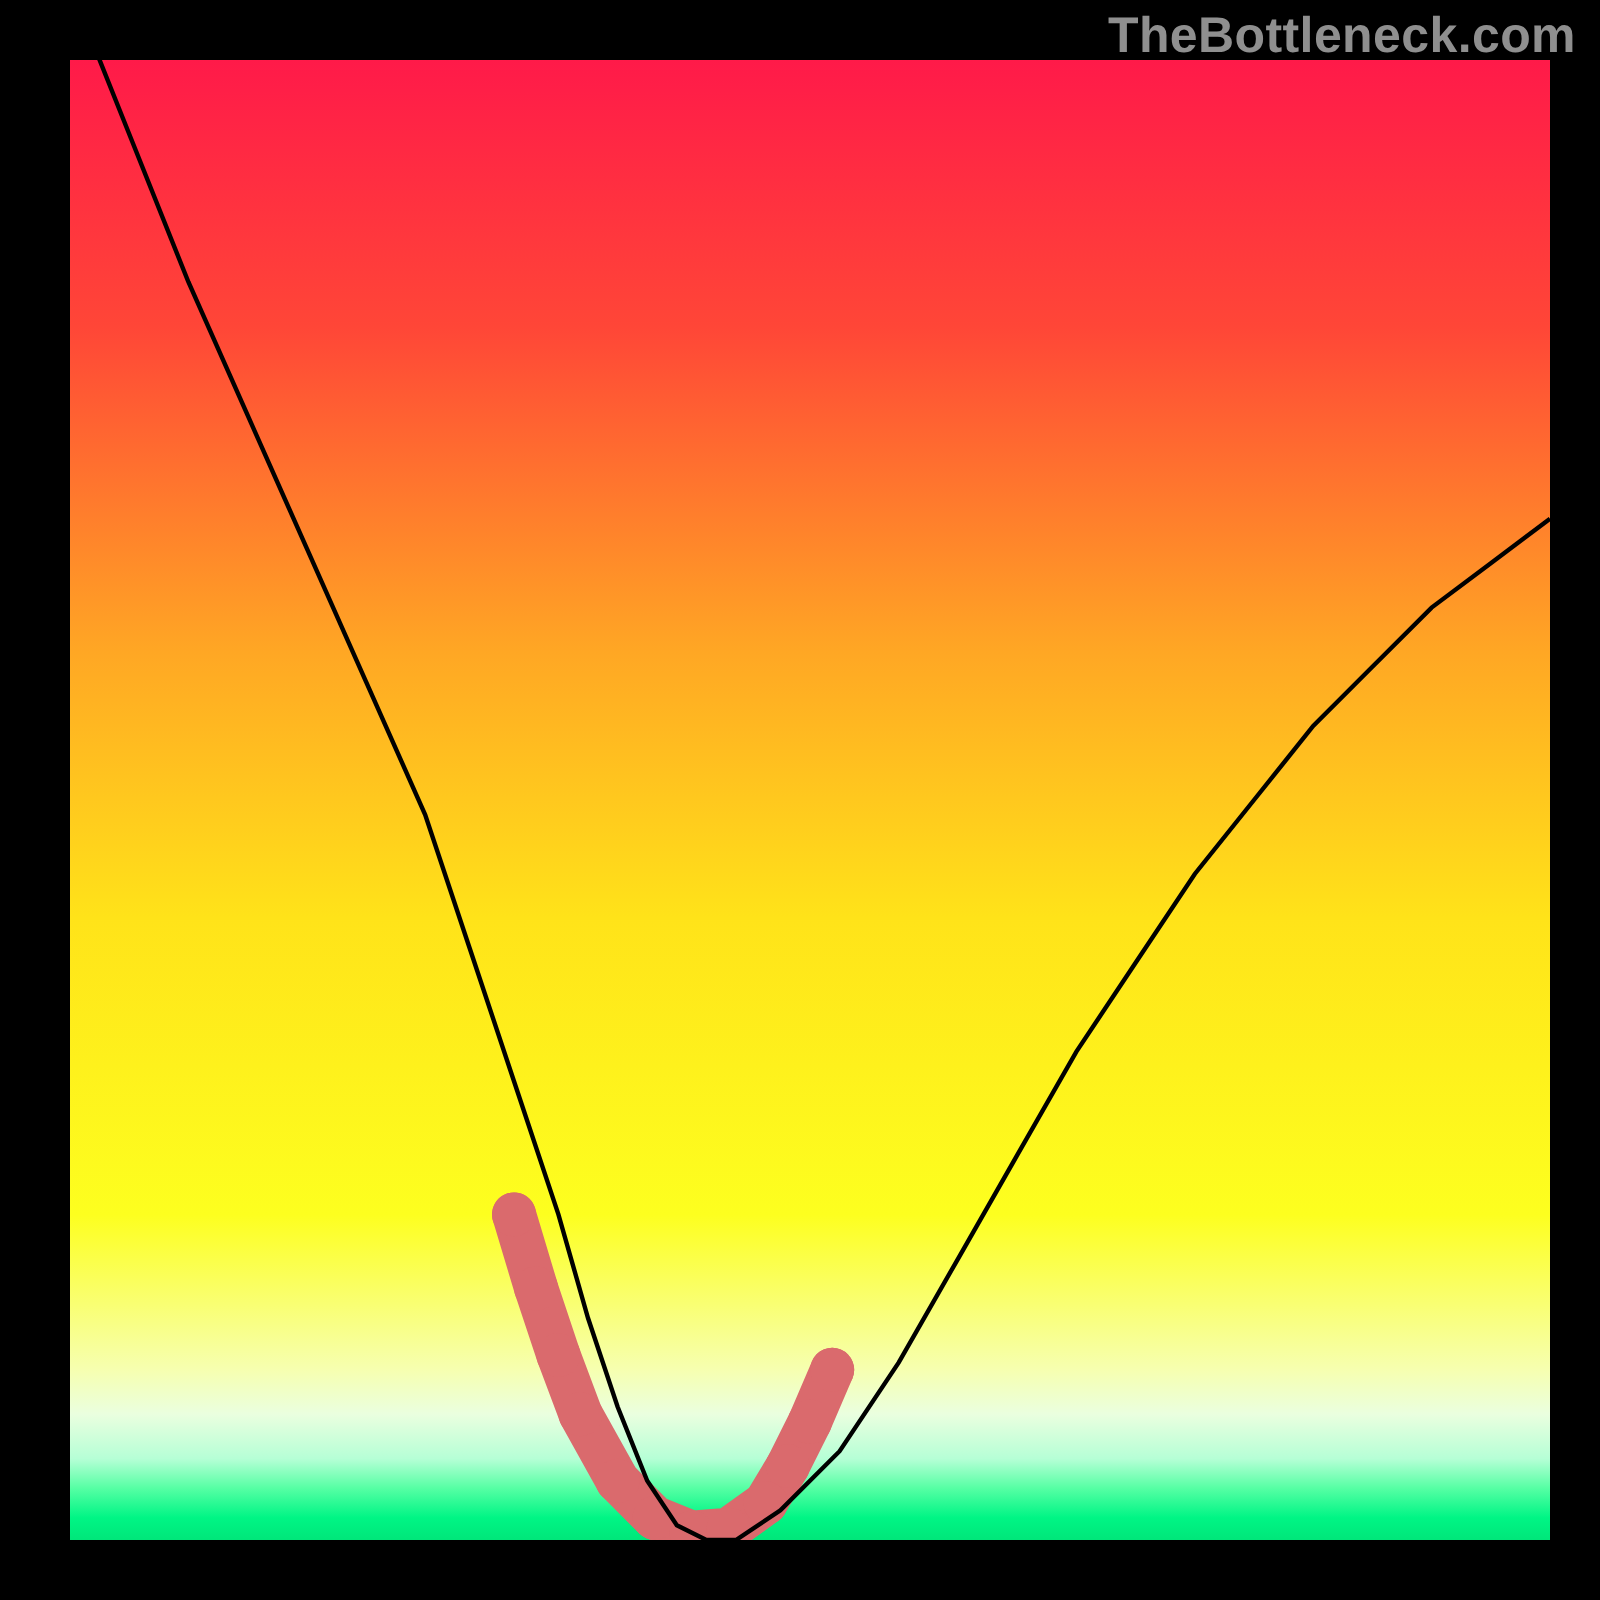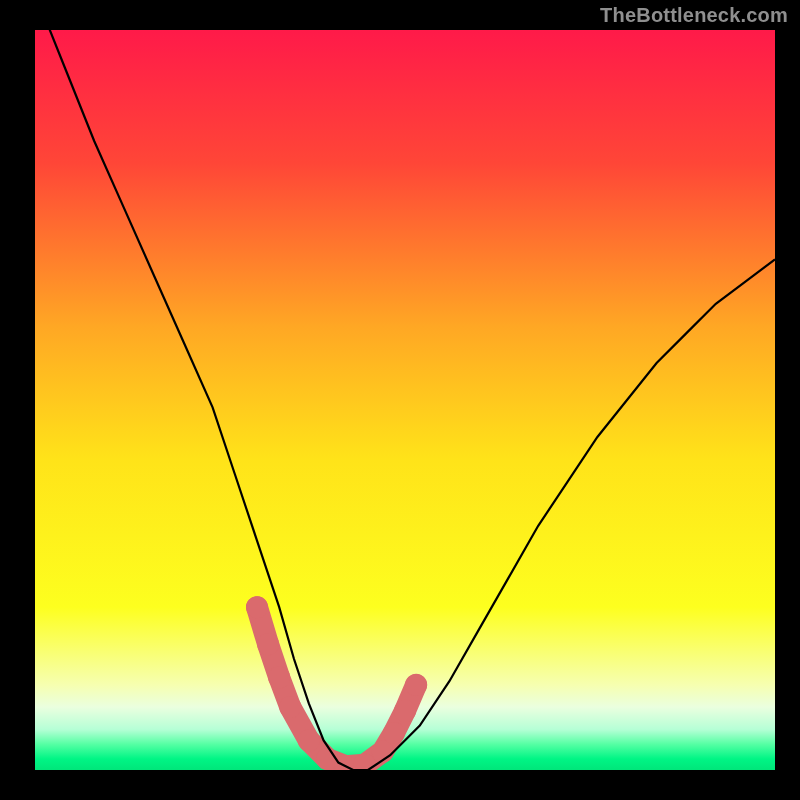--- a/index.html
+++ b/index.html
@@ -16,21 +16,21 @@
     top: 0;
     left: 0;
     width: 800px;
     height: 800px;
     background: #000;
   }
   .watermark {
     position: absolute;
     top: 4px;
     right: 12px;
-    font-size: 20px;
+    font-size: 25px;
     font-weight: 600;
     color: #8f8f8f;
     letter-spacing: 0.2px;
   }
   .plot {
     position: absolute;
     left: 35px;
     top: 30px;
     width: 740px;
     height: 740px;

